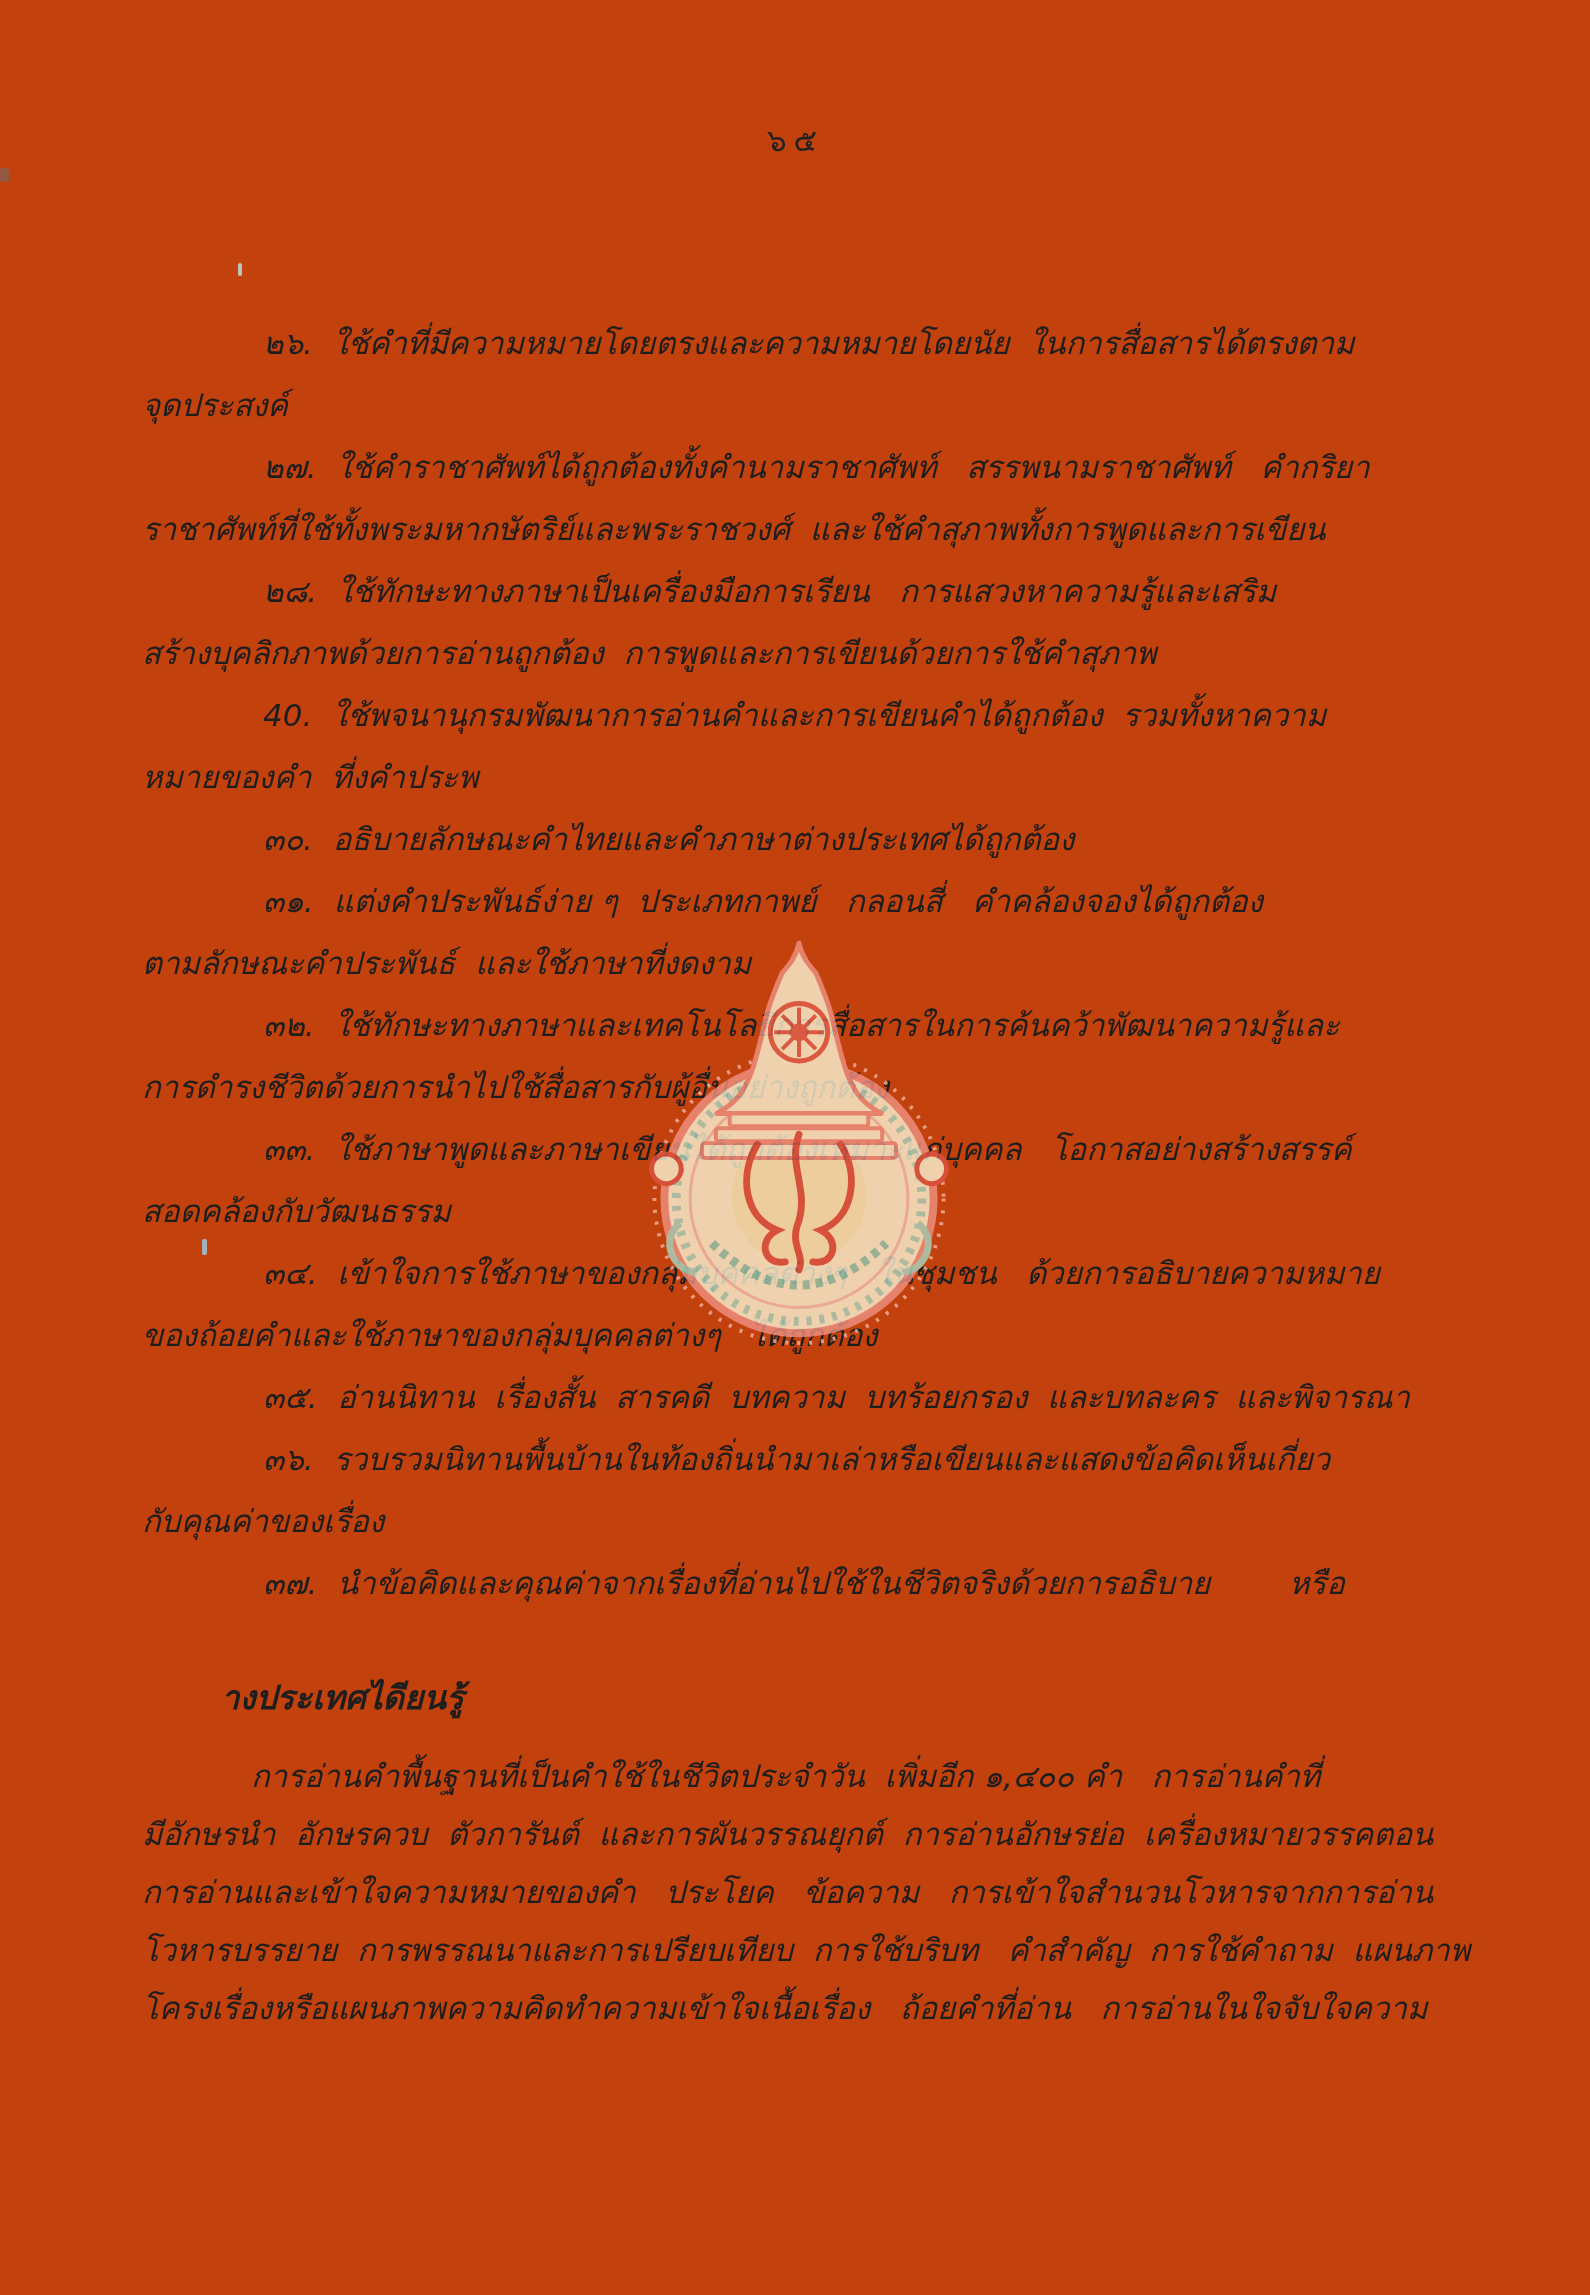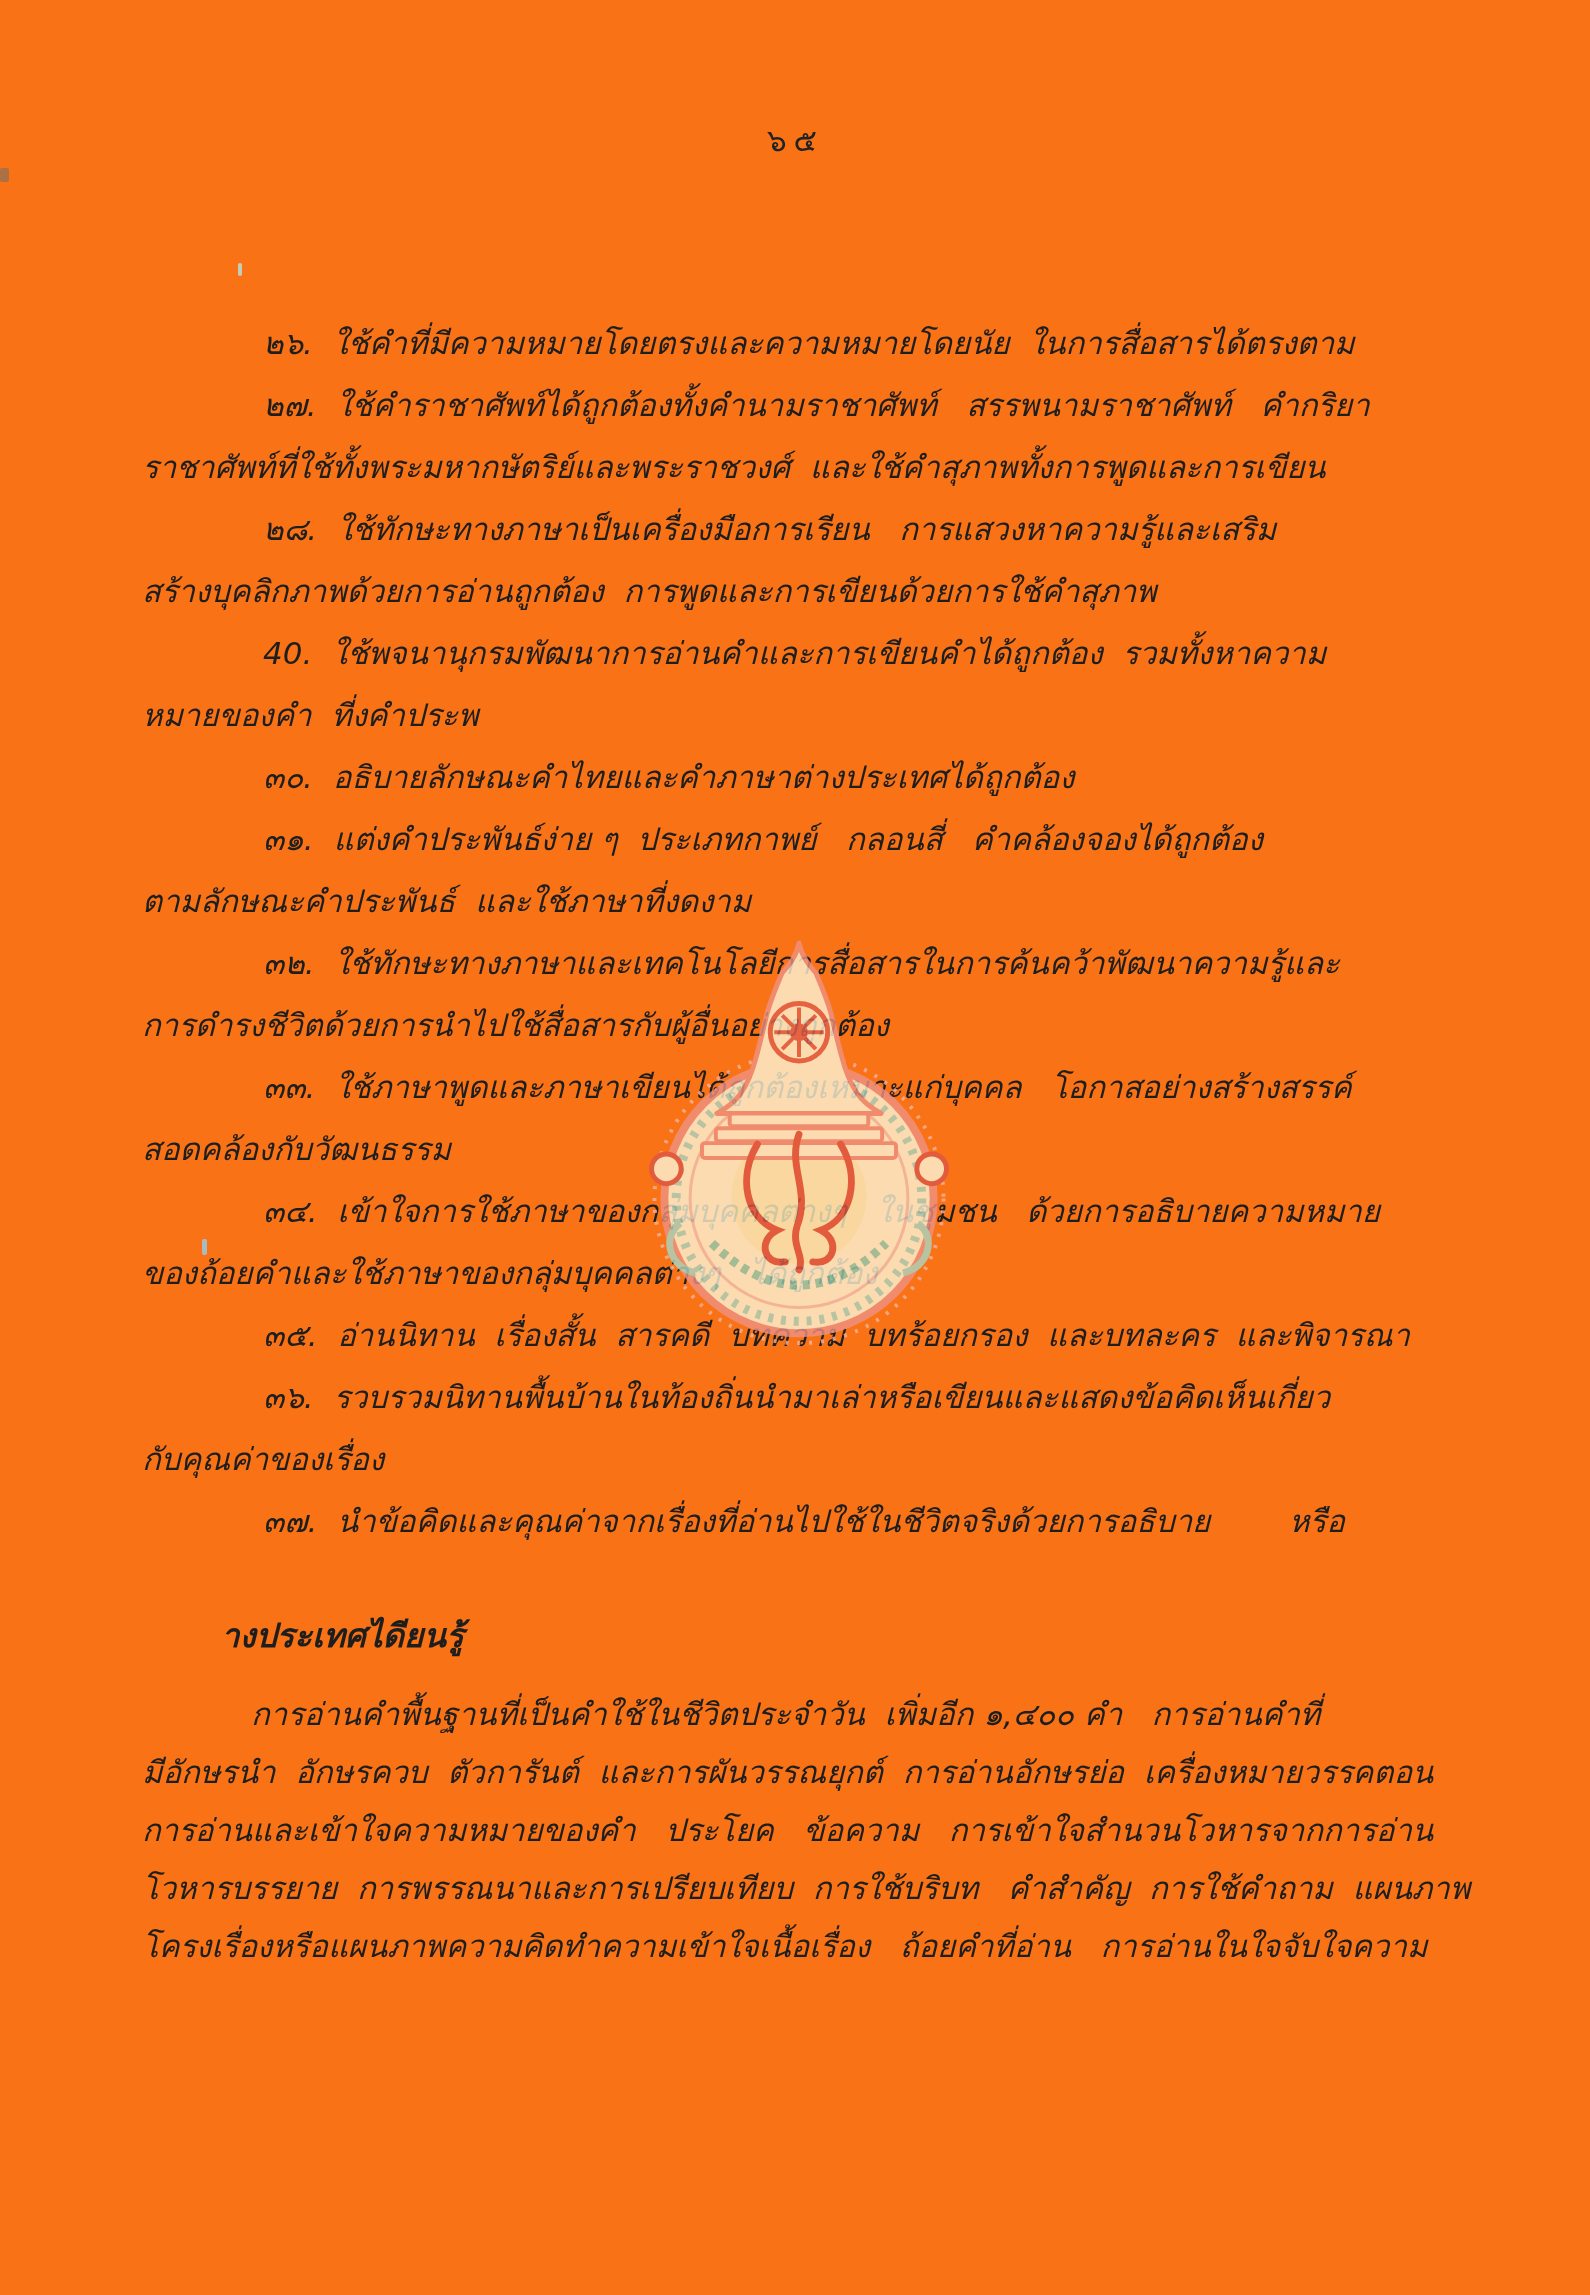--- a/index.html
+++ b/index.html
@@ -1,20 +1,20 @@
 <!DOCTYPE html>
 <html lang="th"><head>
 <meta charset="utf-8">
 <style>
   html,body { margin:0; padding:0; background:#e8e8e8; }
   .page {
     position:relative;
     width:1591px; height:2296px;
     margin:0 auto;
-    background:#f97316;
+    background:#c2410c;
     font-family:"DejaVu Sans", sans-serif;
     color:#1e1e1e;
     overflow:hidden;
   }
   .page-number {
     position:absolute; top:115px; left:0; width:100%;
     text-align:center; font-size:31px; letter-spacing:7px;
     color:#222;
   }
   .content {
@@ -45,20 +45,21 @@
 
   <div class="page-number">๖๕</div>
 
   <div class="artifact tick-1"></div>
   <div class="artifact tick-2"></div>
   <div class="artifact edge-mark"></div>
 
   <div class="content">
 
   <div class="line item-first">๒๖.  ใช้คำที่มีความหมายโดยตรงและความหมายโดยนัย  ในการสื่อสารได้ตรงตาม</div>
+      <div class="line item-cont">จุดประสงค์</div>
       <div class="line item-first">๒๗.  ใช้คำราชาศัพท์ได้ถูกต้องทั้งคำนามราชาศัพท์   สรรพนามราชาศัพท์   คำกริยา</div>
       <div class="line item-cont">ราชาศัพท์ที่ใช้ทั้งพระมหากษัตริย์และพระราชวงศ์  และใช้คำสุภาพทั้งการพูดและการเขียน</div>
       <div class="line item-first">๒๘.  ใช้ทักษะทางภาษาเป็นเครื่องมือการเรียน   การแสวงหาความรู้และเสริม</div>
       <div class="line item-cont">สร้างบุคลิกภาพด้วยการอ่านถูกต้อง  การพูดและการเขียนด้วยการใช้คำสุภาพ</div>
       <div class="line item-first">40.  ใช้พจนานุกรมพัฒนาการอ่านคำและการเขียนคำได้ถูกต้อง  รวมทั้งหาความ</div>
       <div class="line item-cont">หมายของคำ  ที่งคำประพ</div>
       <div class="line item-first">๓๐.  อธิบายลักษณะคำไทยและคำภาษาต่างประเทศได้ถูกต้อง</div>
       <div class="line item-first">๓๑.  แต่งคำประพันธ์ง่าย ๆ  ประเภทกาพย์   กลอนสี่   คำคล้องจองได้ถูกต้อง</div>
       <div class="line item-cont">ตามลักษณะคำประพันธ์  และใช้ภาษาที่งดงาม</div>
       <div class="line item-first">๓๒.  ใช้ทักษะทางภาษาและเทคโนโลยีการสื่อสารในการค้นคว้าพัฒนาความรู้และ</div>

